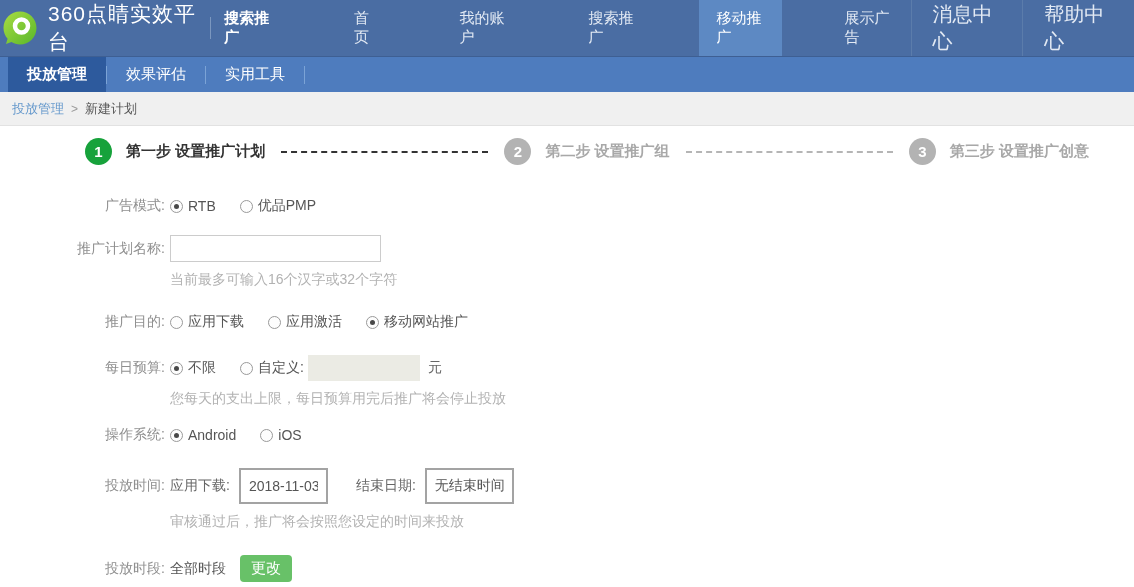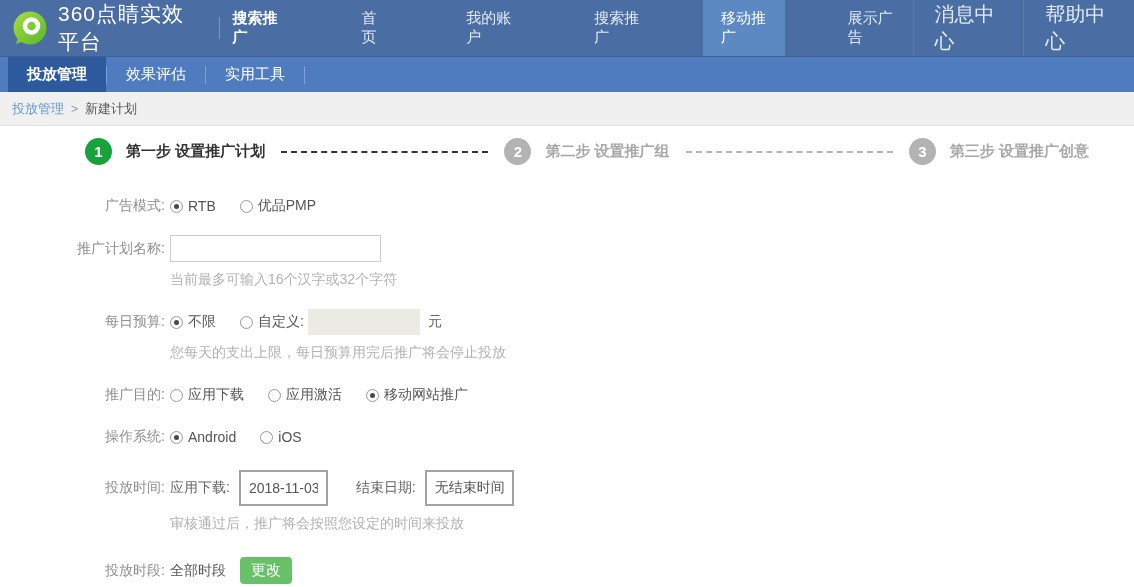--- a/index.html
+++ b/index.html
@@ -9,21 +9,21 @@
     background: #fff;
     color: #333;
   }
   a { text-decoration: none; cursor: pointer; }
 
   
   .topbar {
     height: 57px; background: #4a6da3; display: flex; align-items: stretch;
     border-bottom: 1px solid #3e5f93;
   }
-  .brand { display: flex; align-items: center; padding-left: 10px; cursor: pointer; }
+  .brand { display: flex; align-items: center; padding-left: 0; cursor: pointer; }
   .logo { width: 36px; height: 36px; margin: 0 10px 0 2px; display: flex; }
   .brand-name { font-size: 21px; color: #fff; letter-spacing: 1px; }
   .brand-divider { width: 1px; height: 22px; background: #7b97bf; margin: 0 13px; }
   .brand-sub { font-size: 15px; font-weight: bold; color: #fff; }
   .topnav { display: flex; align-items: stretch; margin-left: 58px; gap: 44px; }
   .topnav-item { display: flex; align-items: center; padding: 0 19px; font-size: 15px; color: #e3eaf4; }
   .topnav-item.active { background: #5d89c3; color: #fff; padding: 0 18px; }
   .topnav-right { margin-left: auto; display: flex; align-items: stretch; }
   .topnav-right a { display: flex; align-items: center; padding: 8px 21px; font-size: 20px; color: #e3eaf4; }
   .vdiv { width: 1px; background: #5b7cab; }
@@ -179,57 +179,57 @@
     <div class="fgroup mb20">
       <div class="frow">
         <span class="flabel">推广计划名称:</span>
         <div class="fcontent">
           <input class="tinput" type="text" value="" style="">
         </div>
       </div>
       <div class="hint">当前最多可输入16个汉字或32个字符</div>
     </div>
 
+    <div class="fgroup mb24" style="margin-top:24px;">
+      <div class="frow">
+        <span class="flabel">推广目的:</span>
+        <div class="fcontent">
+          <label class="opt">
+            <span class="radio"></span>
+            <span>应用下载</span>
+          </label>
+          <label class="opt">
+            <span class="radio"></span>
+            <span>应用激活</span>
+          </label>
+          <label class="opt">
+            <span class="radio checked"></span>
+            <span>移动网站推广</span>
+          </label>
+        </div>
+      </div>
+    </div>
+
     <div class="fgroup">
       <div class="frow">
         <span class="flabel">每日预算:</span>
         <div class="fcontent">
           <label class="opt">
             <span class="radio checked"></span>
             <span>不限</span>
           </label>
           <label class="opt" style="margin-right:0;">
             <span class="radio"></span>
             <span>自定义:</span>
           </label>
           <input class="dinput-disabled" type="text" disabled="" value="" style="">
           <span class="unit">元</span>
         </div>
       </div>
       <div class="hint">您每天的支出上限，每日预算用完后推广将会停止投放</div>
-    </div>
-
-    <div class="fgroup mb24" style="margin-top:24px;">
-      <div class="frow">
-        <span class="flabel">推广目的:</span>
-        <div class="fcontent">
-          <label class="opt">
-            <span class="radio"></span>
-            <span>应用下载</span>
-          </label>
-          <label class="opt">
-            <span class="radio"></span>
-            <span>应用激活</span>
-          </label>
-          <label class="opt">
-            <span class="radio checked"></span>
-            <span>移动网站推广</span>
-          </label>
-        </div>
-      </div>
     </div>
 
     <div class="fgroup mb24">
       <div class="frow">
         <span class="flabel">操作系统:</span>
         <div class="fcontent">
           <label class="opt">
             <span class="radio checked"></span>
             <span>Android</span>
           </label>

